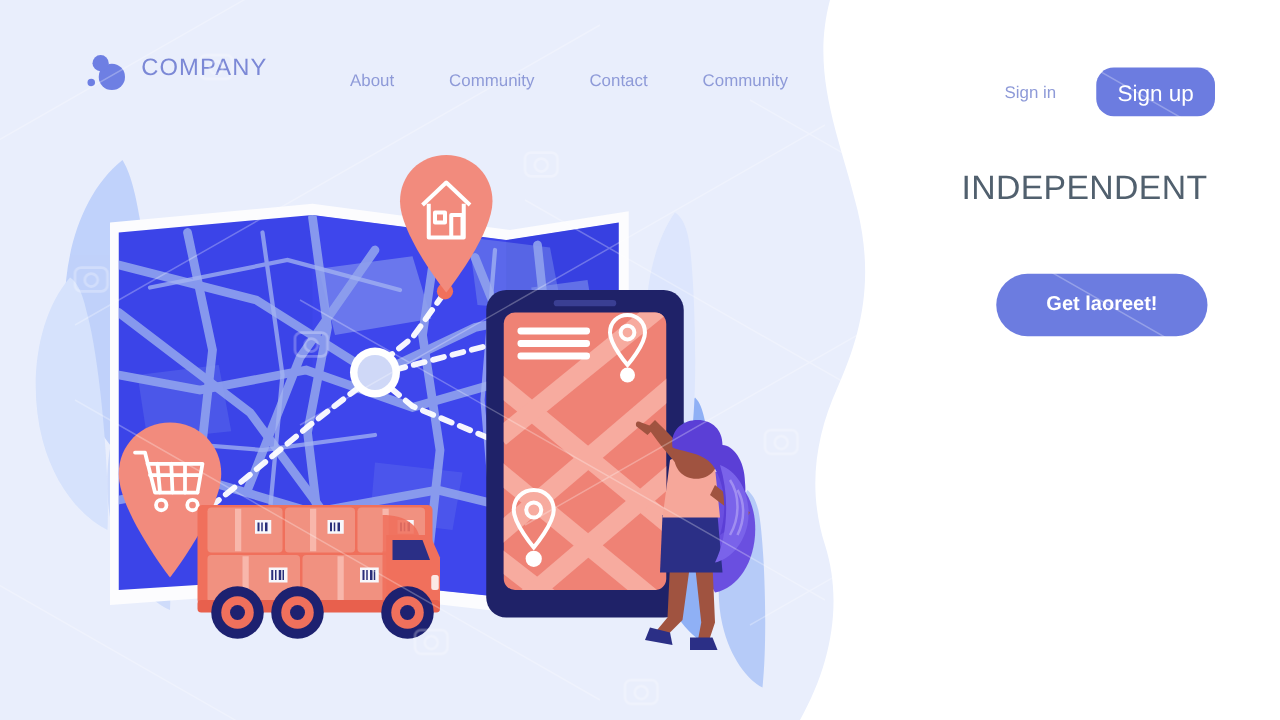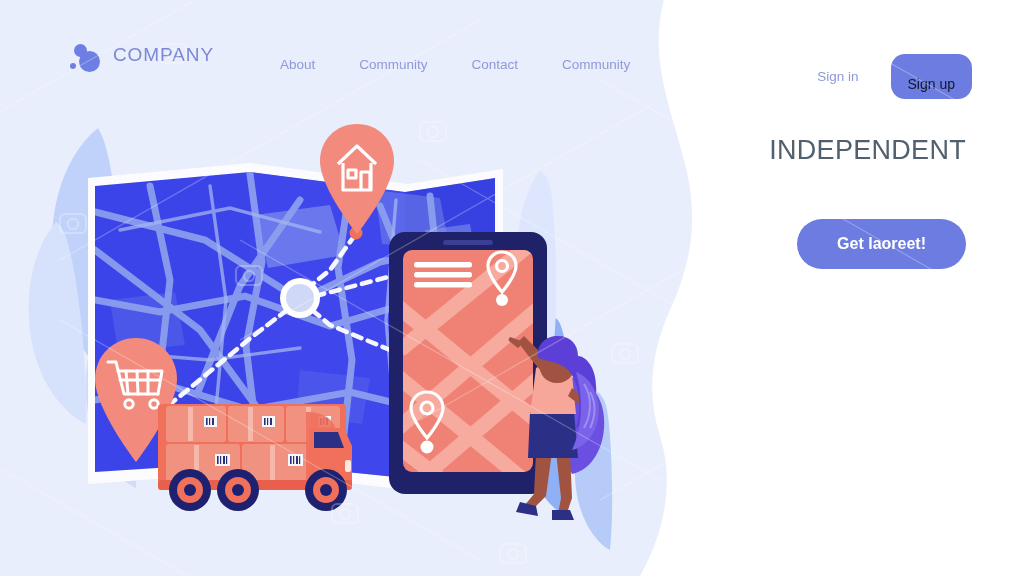--- a/index.html
+++ b/index.html
@@ -27,22 +27,22 @@
   .logo-mark .c2 { position:absolute; left:4px; top:0px; width:13px; height:13px; border-radius:50%; background:#6e7fe3; }
   .logo-mark .c3 { position:absolute; left:0px; top:19px; width:6px; height:6px; border-radius:50%; background:#6e7fe3; }
   .logo-text { font-size:19px; letter-spacing:.9px; color:#7b88d6; font-weight:400; }
 
   .nav { position:absolute; left:280px; top:57px; display:flex; gap:44px; }
   .nav a { font-size:13.5px; color:#8e9ad8; text-decoration:none; }
 
   .auth { position:absolute; right:52px; top:54px; display:flex; align-items:center; gap:32px; }
   .signin { font-size:13.5px; color:#8e9ad8; text-decoration:none; }
   .signup {
-    font-size:14px; color:#0f172a; background:#6c7ce0;
-    border:none; border-radius:14px; padding:22px 17px 7px; cursor:pointer;
+    font-size:18px; color:#ffffff; background:#6c7ce0;
+    border:none; border-radius:14px; padding:11px 17px 7px; cursor:pointer;
     font-family:"Liberation Sans", sans-serif;
   }
 
   
   .content { position:absolute; right:58px; top:135px; width:310px; text-align:right; z-index:30; }
   .headline {
     font-size:27px; line-height:1.18; color:#51606e; font-weight:400;
     letter-spacing:.3px;
   }
   .body-copy {

